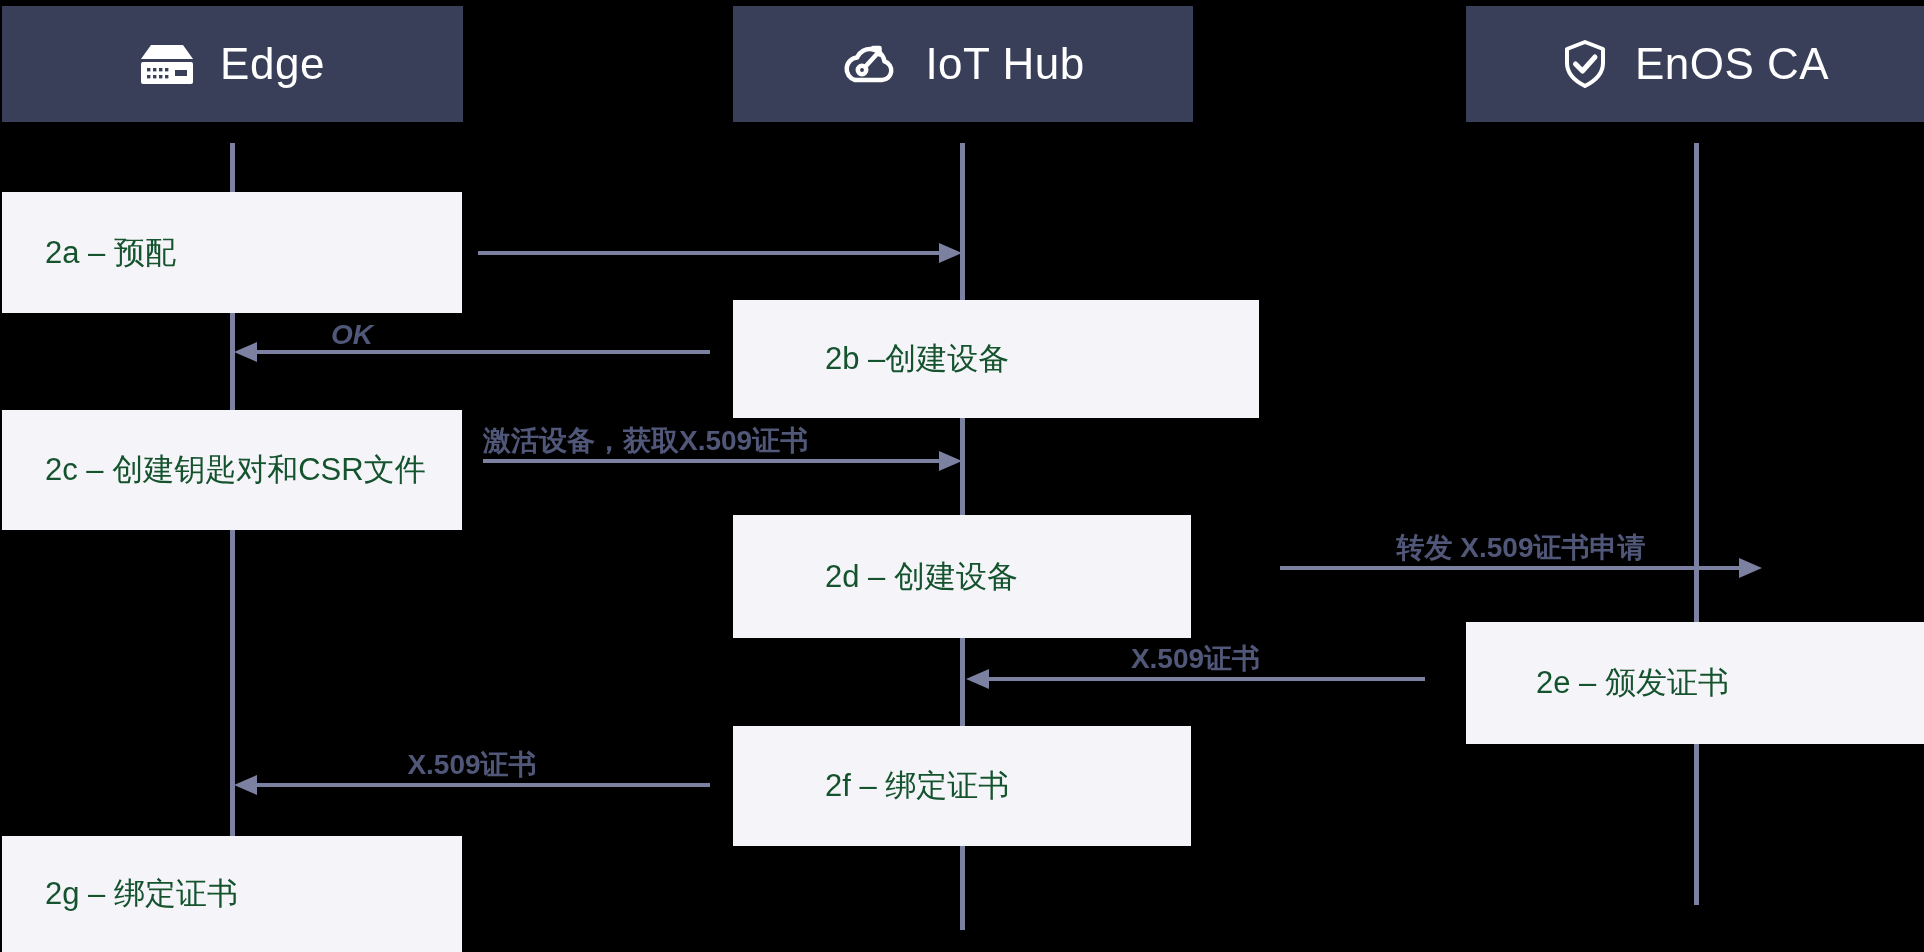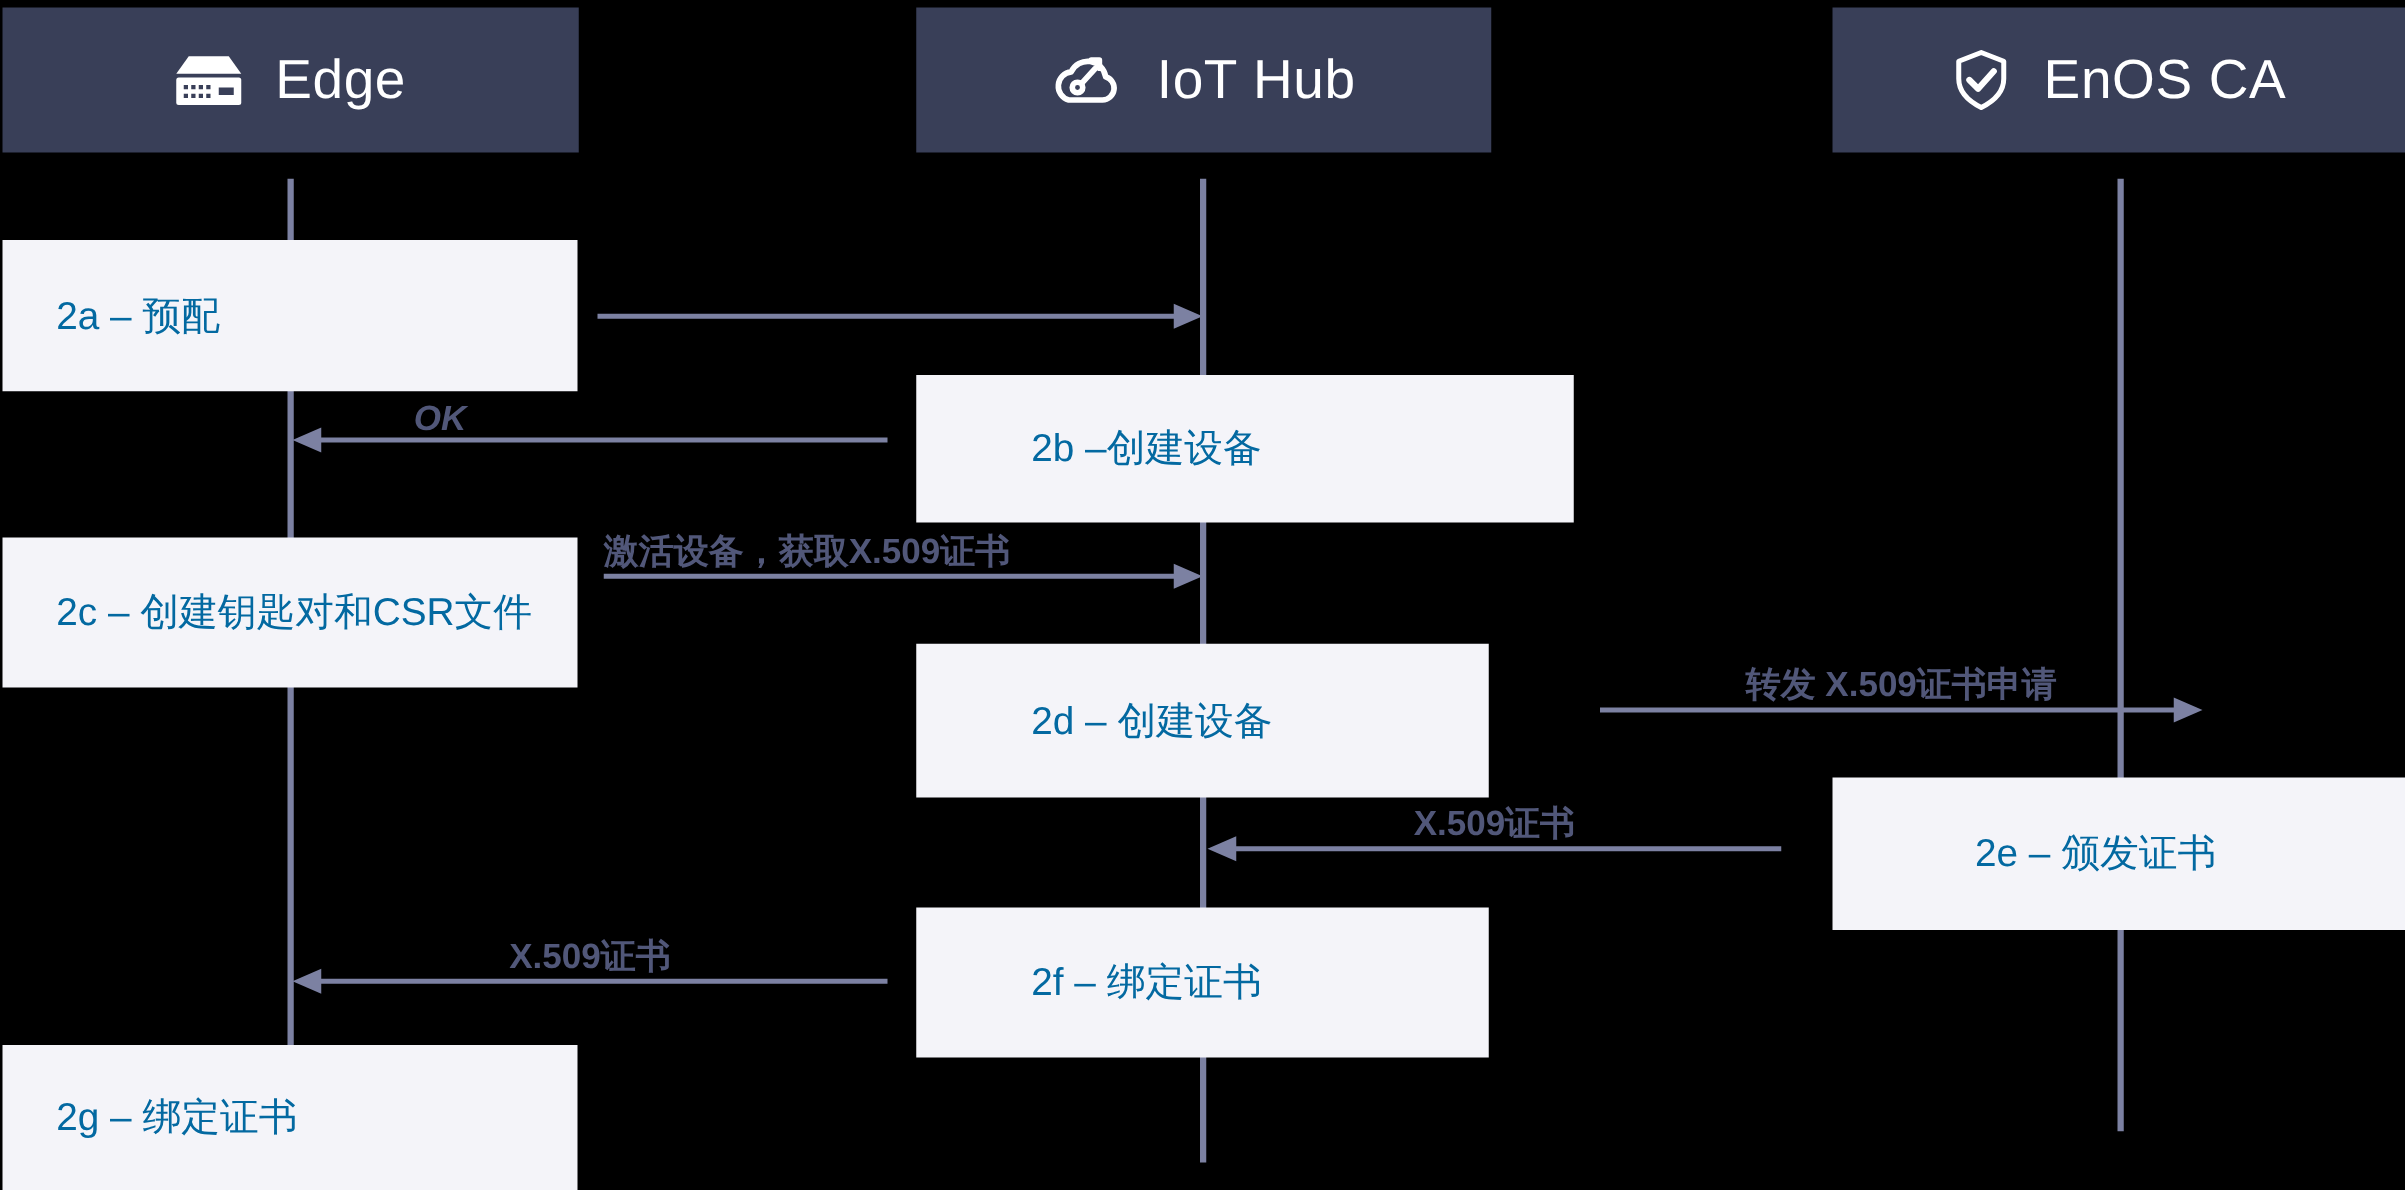--- a/index.html
+++ b/index.html
@@ -34,32 +34,32 @@
     top:143px;
     z-index:1;
   }
   .ll-edge{left:230px;height:700px;}
   .ll-iot {left:960px;height:787px;}
   .ll-ca  {left:1694px;height:762px;}
   
   .step{
     position:absolute;
     background:#f4f4f9;
-    color:#0369a1;
+    color:#14532d;
     display:flex;align-items:center;
     font-size:31px;
     z-index:2;
     box-sizing:border-box;
   }
   .col-l .step-label{padding-left:43px;}
   .col-m .step-label{padding-left:92px;}
-  .col-r .step-label{padding-left:70px;margin-left:44px;}
+  .col-r .step-label{padding-left:70px;}
   .s2a{left:2px;top:192px;width:460px;height:121px;}
   .s2b{left:733px;top:300px;width:526px;height:118px;}
-  .s2c{left:2px;top:410px;width:460px;height:120px;margin-top:20px;}
+  .s2c{left:2px;top:410px;width:460px;height:120px;}
   .s2d{left:733px;top:515px;width:458px;height:123px;}
   .s2e{left:1466px;top:622px;width:458px;height:122px;}
   .s2f{left:733px;top:726px;width:458px;height:120px;}
   .s2g{left:2px;top:836px;width:460px;height:116px;}
   
   .arrow{position:absolute;height:40px;z-index:3;}
   .arrow .line{
     position:absolute;top:18px;height:4px;
     background:#7c81a2;left:0;right:0;
   }

